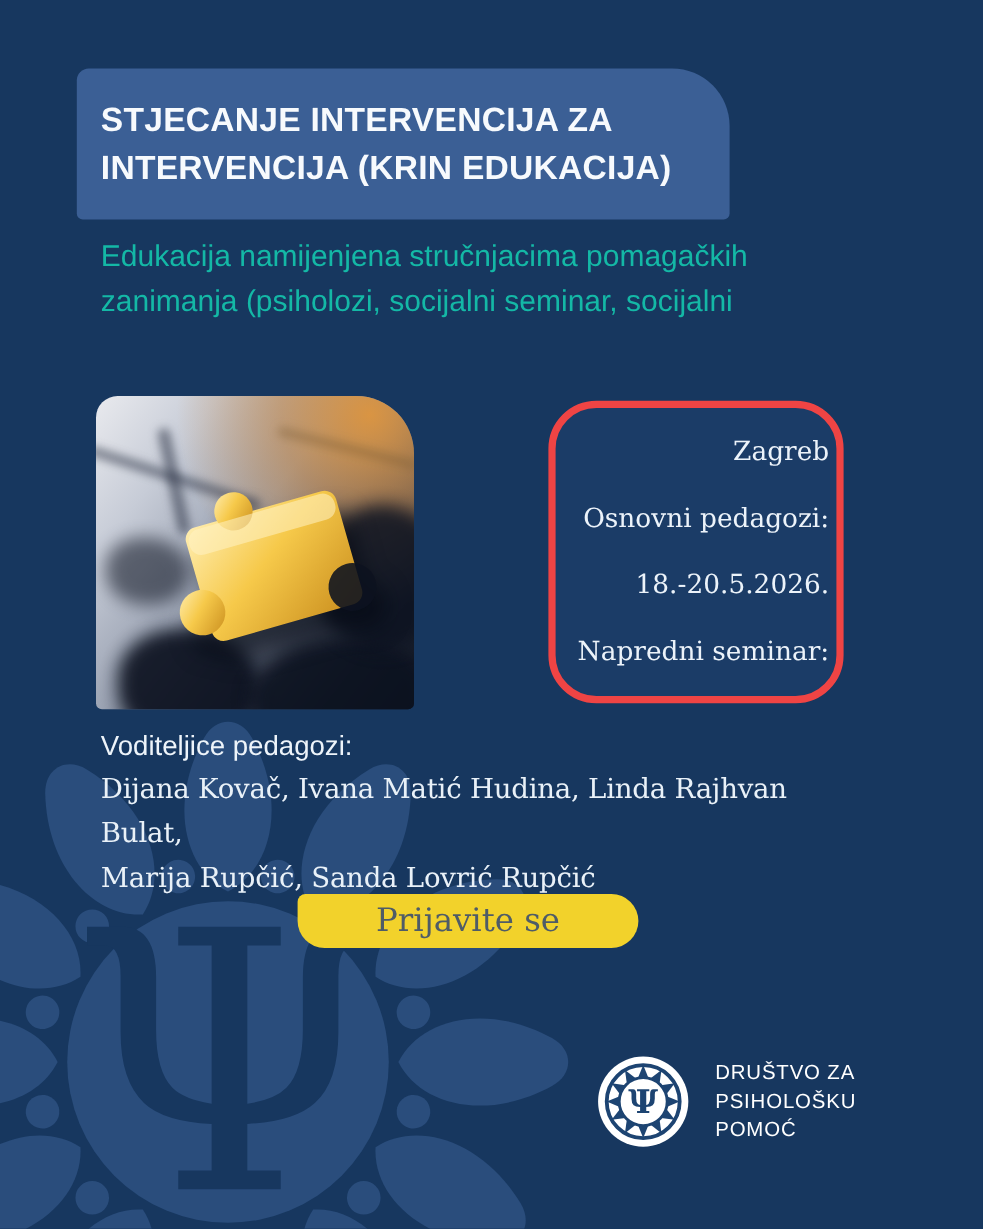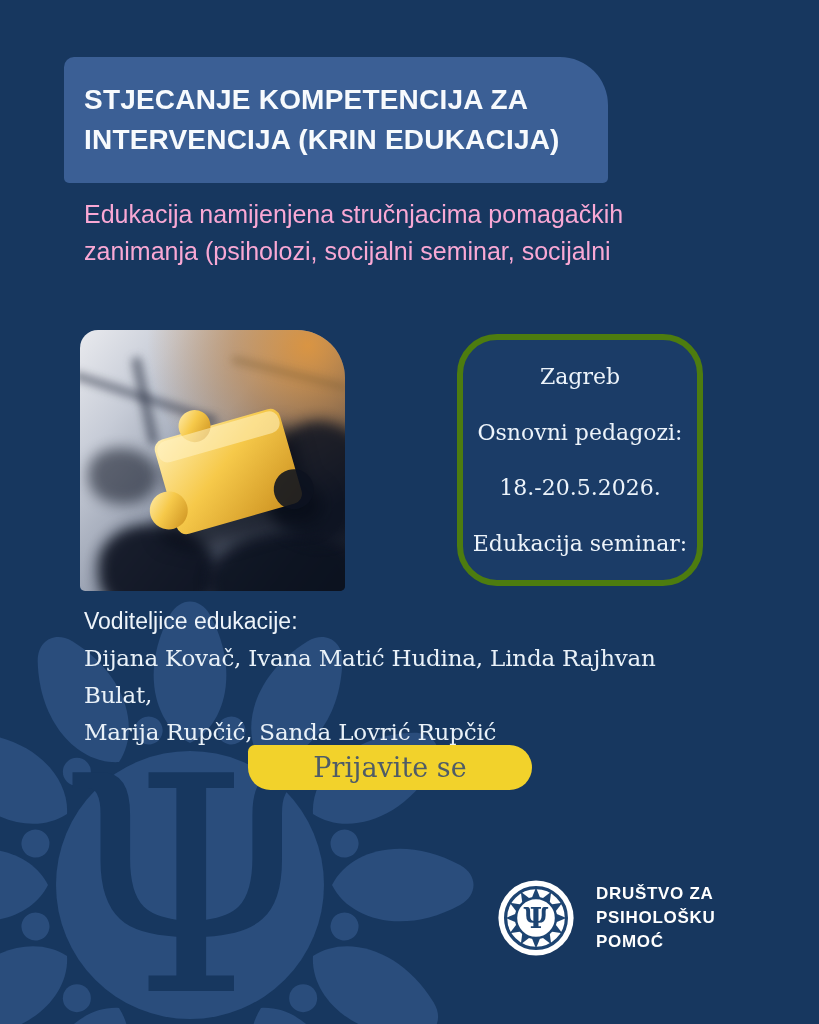--- a/index.html
+++ b/index.html
@@ -46,21 +46,21 @@
     line-height: 40px;
     letter-spacing: 0.2px;
     white-space: nowrap;
   }
   
   .subtitle {
     position: absolute;
     left: 84px;
     top: 196px;
     width: 580px;
-    color: #f9a8d4;
+    color: #14b8a6;
     font-size: 25px;
     line-height: 37px;
     font-weight: 300;
   }
   
   .photo {
     position: absolute;
     left: 80px;
     top: 330px;
     width: 265px;
@@ -102,27 +102,27 @@
     filter: drop-shadow(10px 16px 9px rgba(2,6,16,0.6));
   }
   
   .schedule-box {
     position: absolute;
     left: 457px;
     top: 334px;
     width: 246px;
     height: 252px;
     box-sizing: border-box;
-    border: 6px solid #4d7c0f;
+    border: 6px solid #ef4444;
     background: #1b3c67;
     border-radius: 40px;
     display: flex;
     flex-direction: column;
     justify-content: space-between;
-    align-items: center;
+    align-items: flex-end;
     padding: 24px 6px;
     font-family: "DejaVu Serif", serif;
     font-size: 22px;
     color: #ecf3fa;
     text-align: center;
   }
   .schedule-box div { white-space: nowrap; }
   
   .leaders-heading {
     position: absolute;
@@ -164,21 +164,21 @@
     left: 496px;
     top: 878px;
     display: flex;
     align-items: center;
     gap: 20px;
   }
   .logo-icon { width: 80px; height: 80px; }
   .logo-text {
     color: #ffffff;
     font-size: 17px;
-    font-weight: bold;
+    font-weight: normal;
     letter-spacing: 0.7px;
     line-height: 24px;
   }
 </style>
 </head>
 <body>
 
 <div class="poster">
 
   <svg class="watermark" viewBox="-330 -330 660 660" xmlns="http://www.w3.org/2000/svg">
@@ -210,21 +210,21 @@
           <circle cy="-160" r="14" transform="rotate(285)"></circle>
         <circle cy="-160" r="14" transform="rotate(315)"></circle>
           <circle cy="-160" r="14" transform="rotate(345)"></circle>
       </g>
       <circle r="134"></circle>
     </g>
     <text x="0" y="106" text-anchor="middle" font-family="DejaVu Serif, serif" font-size="300" fill="#17375f">Ψ</text>
   </svg>
 
   <div class="title-panel">
-    <div class="title-line">STJECANJE KOMPETENCIJA ZA</div>
+    <div class="title-line">STJECANJE INTERVENCIJA ZA</div>
     <div class="title-line">INTERVENCIJA (KRIN EDUKACIJA)</div>
   </div>
 
   <div class="subtitle">
     <div>Edukacija namijenjena stručnjacima pomagačkih</div>
     <div>zanimanja (psiholozi, socijalni seminar, socijalni</div>
   </div>
 
   <div class="photo">
     <div class="glow"></div>
@@ -250,24 +250,24 @@
         <circle cx="178" cy="132" r="20" fill="#0c1220" opacity="0.88"></circle>
         <rect x="57" y="50" width="126" height="22" rx="10" fill="#fff3c4" opacity="0.55"></rect>
       </g>
     </svg>
   </div>
 
   <div class="schedule-box">
     <div>Zagreb</div>
     <div>Osnovni pedagozi:</div>
     <div>18.-20.5.2026.</div>
-    <div>Edukacija seminar:</div>
-  </div>
-
-  <div class="leaders-heading">Voditeljice edukacije:</div>
+    <div>Napredni seminar:</div>
+  </div>
+
+  <div class="leaders-heading">Voditeljice pedagozi:</div>
   <div class="leaders-names">
     <div>Dijana Kovač, Ivana Matić Hudina, Linda Rajhvan Bulat,</div>
     <div>Marija Rupčić, Sanda Lovrić Rupčić</div>
   </div>
 
   <button class="cta">Prijavite se</button>
 
   <div class="logo">
     <svg class="logo-icon" viewBox="0 0 100 100" xmlns="http://www.w3.org/2000/svg">
       <circle cx="50" cy="50" r="47" fill="#ffffff"></circle>

